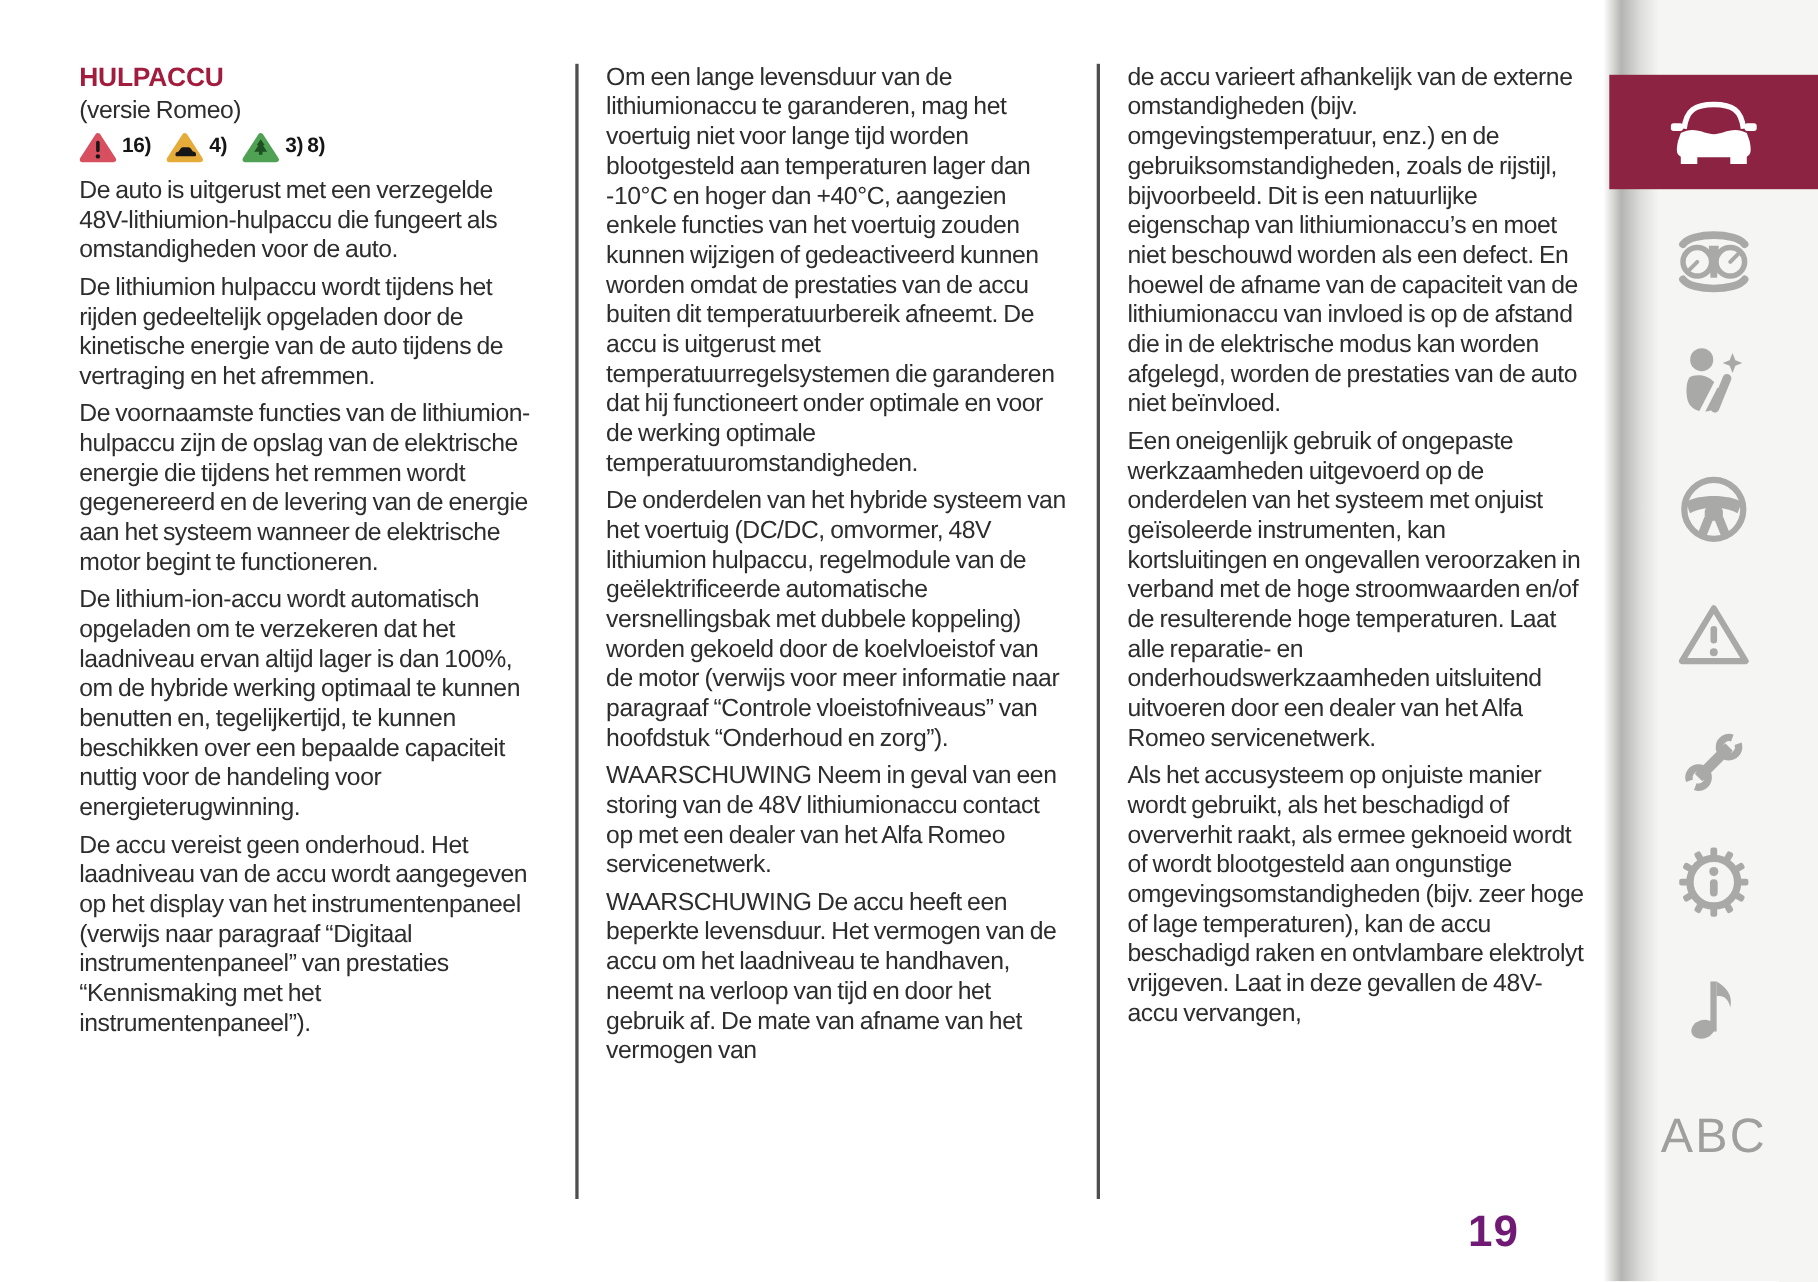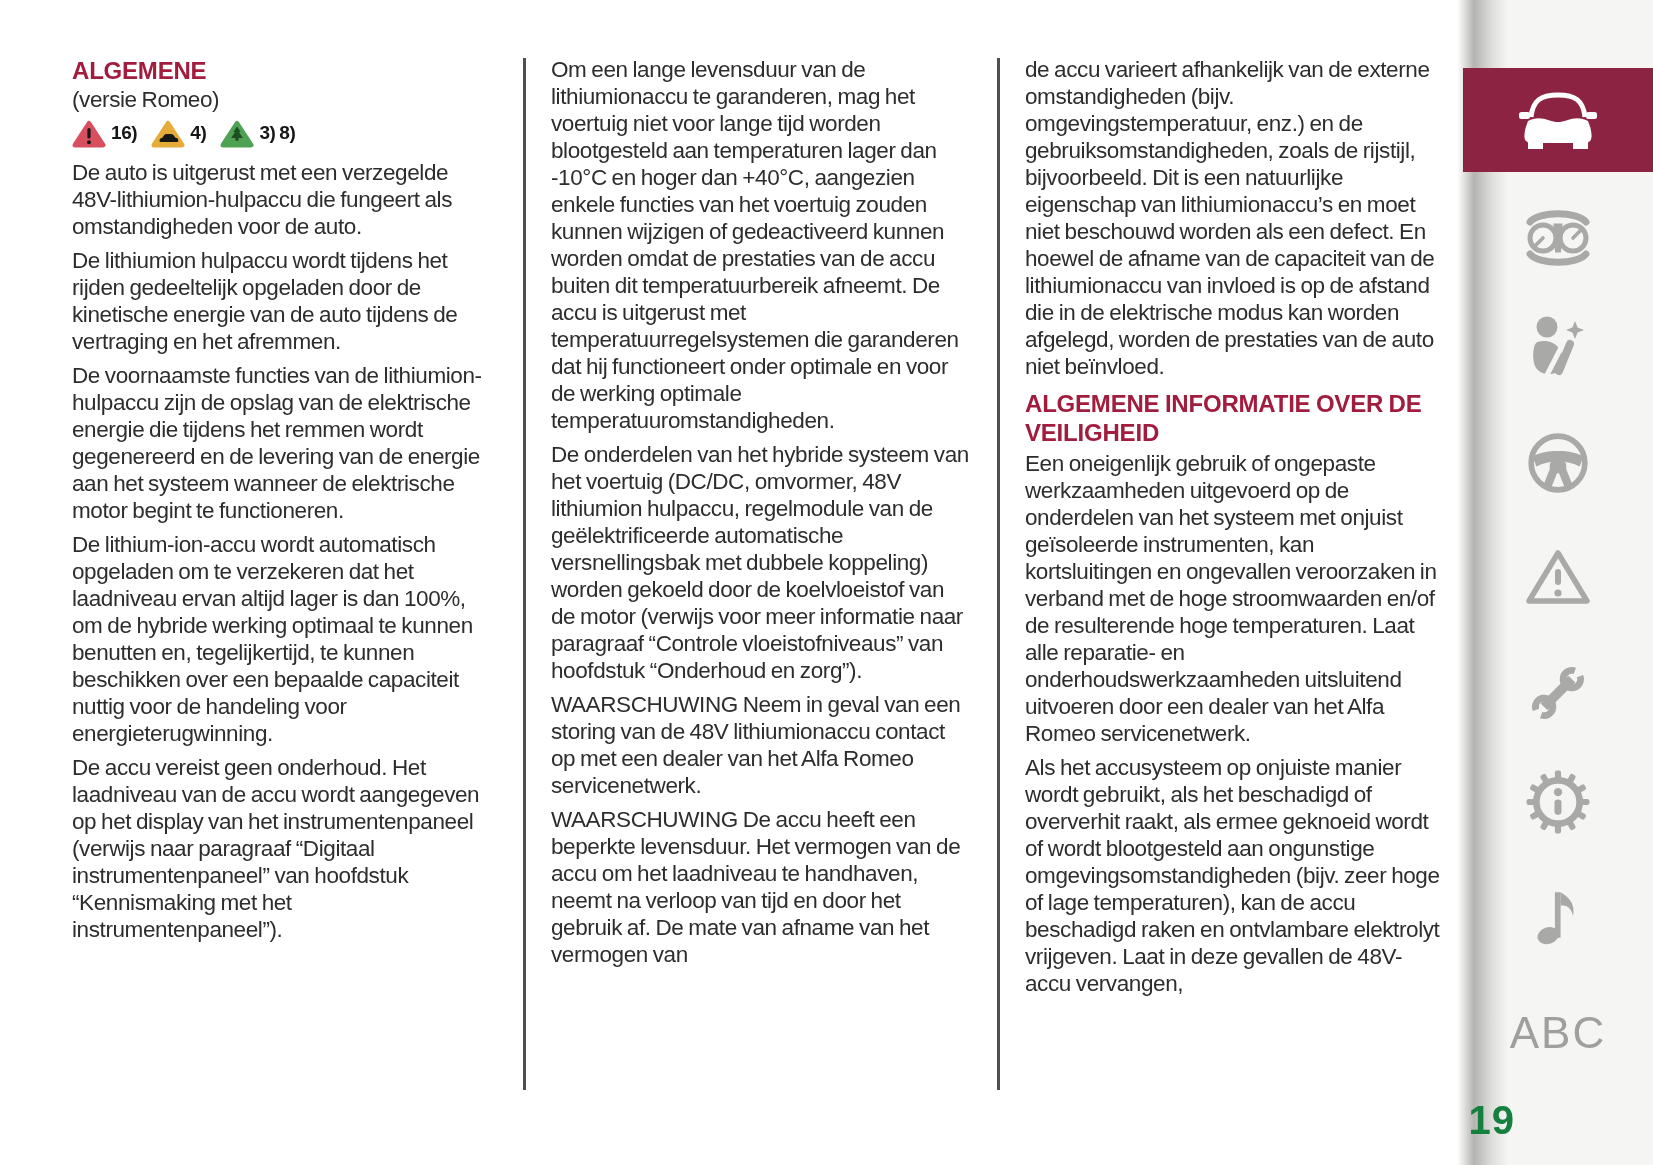--- a/index.html
+++ b/index.html
@@ -19,22 +19,22 @@
        letter-spacing:-0.4px;word-spacing:-1px;}
   .col p{margin:0 0 7px 0;}
   h2.red{margin:0;font-size:24px;line-height:29px;color:#a21c3e;letter-spacing:-0.2px;}
   .sub{font-size:22.5px;line-height:27px;margin:1px 0 6px 0;}
   .sec-head{margin:9px 0 3px 0;font-size:24px;line-height:29px;font-weight:bold;color:#a21c3e;
             letter-spacing:-0.2px;}
   .refs{display:flex;align-items:flex-start;margin:6px 0 10px 0;}
   .refs svg{margin-right:5px;flex:0 0 auto;}
   .ref{font-weight:bold;font-size:19px;color:#161616;margin-right:14px;}
   .vline{position:absolute;top:58px;width:3px;height:1032px;background:#4f4f4f;}
-  .pagenum{position:absolute;left:1400px;top:1098px;width:115px;text-align:right;
-           font-size:40px;font-weight:800;color:#15803d;letter-spacing:1px;}
+  .pagenum{position:absolute;left:1266px;top:1098px;width:115px;text-align:right;
+           font-size:40px;font-weight:800;color:#701a75;letter-spacing:1px;}
 </style>
 </head>
 <body>
 
 <div class="page">
 
   <div class="sidebar-bg"></div>
   <div class="fold"></div>
 
   <div class="band">
@@ -129,21 +129,21 @@
       </g>
     </svg>
   </div>
 
   <div class="abc">ABC</div>
 
   <div class="vline" style="left:523px"></div>
   <div class="vline" style="left:997px"></div>
 
   <div class="col" style="left:72px">
-    <h2 class="red">ALGEMENE</h2>
+    <h2 class="red">HULPACCU</h2>
     <div class="sub">(versie Romeo)</div>
     <div class="refs">
       <svg width="34" height="30" viewBox="0 0 34 30">
         <path d="M17 4.5 L31 26 L3 26 Z" fill="#d84f60" stroke="#d84f60" stroke-width="5" stroke-linejoin="round"></path>
         <rect x="15.4" y="9" width="3.2" height="10.5" rx="1.6" fill="#171717"></rect>
         <circle cx="17" cy="23.2" r="2" fill="#171717"></circle>
       </svg>
       <span class="ref">16)</span>
       <svg width="34" height="30" viewBox="0 0 34 30">
         <path d="M17 4.5 L31 26 L3 26 Z" fill="#e6ac3a" stroke="#e6ac3a" stroke-width="5" stroke-linejoin="round"></path>
@@ -153,32 +153,31 @@
       <svg width="34" height="30" viewBox="0 0 34 30">
         <path d="M17 4.5 L31 26 L3 26 Z" fill="#4fa254" stroke="#4fa254" stroke-width="5" stroke-linejoin="round"></path>
         <path d="M17 7.5 l3.7 5.6 h-1.7 l3.9 5.9 h-4.3 v2.7 h-3.2 v-2.7 h-4.3 l3.9 -5.9 h-1.7 Z" fill="#1d4f22"></path>
       </svg>
       <span class="ref">3) 8)</span>
     </div>
     <p>De auto is uitgerust met een verzegelde 48V-lithiumion-hulpaccu die fungeert als omstandigheden voor de auto.</p>
     <p>De lithiumion hulpaccu wordt tijdens het rijden gedeeltelijk opgeladen door de kinetische energie van de auto tijdens de vertraging en het afremmen.</p>
     <p>De voornaamste functies van de lithiumion-hulpaccu zijn de opslag van de elektrische energie die tijdens het remmen wordt gegenereerd en de levering van de energie aan het systeem wanneer de elektrische motor begint te functioneren.</p>
     <p>De lithium-ion-accu wordt automatisch opgeladen om te verzekeren dat het laadniveau ervan altijd lager is dan 100%, om de hybride werking optimaal te kunnen benutten en, tegelijkertijd, te kunnen beschikken over een bepaalde capaciteit nuttig voor de handeling voor energieterugwinning.</p>
-    <p>De accu vereist geen onderhoud. Het laadniveau van de accu wordt aangegeven op het display van het instrumentenpaneel (verwijs naar paragraaf “Digitaal instrumentenpaneel” van hoofdstuk “Kennismaking met het instrumentenpaneel”).</p>
+    <p>De accu vereist geen onderhoud. Het laadniveau van de accu wordt aangegeven op het display van het instrumentenpaneel (verwijs naar paragraaf “Digitaal instrumentenpaneel” van prestaties “Kennismaking met het instrumentenpaneel”).</p>
   </div>
 
   <div class="col" style="left:551px">
     <p>Om een lange levensduur van de lithiumionaccu te garanderen, mag het voertuig niet voor lange tijd worden blootgesteld aan temperaturen lager dan -10°C en hoger dan +40°C, aangezien enkele functies van het voertuig zouden kunnen wijzigen of gedeactiveerd kunnen worden omdat de prestaties van de accu buiten dit temperatuurbereik afneemt. De accu is uitgerust met temperatuurregelsystemen die garanderen dat hij functioneert onder optimale en voor de werking optimale temperatuuromstandigheden.</p>
     <p>De onderdelen van het hybride systeem van het voertuig (DC/DC, omvormer, 48V lithiumion hulpaccu, regelmodule van de geëlektrificeerde automatische versnellingsbak met dubbele koppeling) worden gekoeld door de koelvloeistof van de motor (verwijs voor meer informatie naar paragraaf “Controle vloeistofniveaus” van hoofdstuk “Onderhoud en zorg”).</p>
     <p>WAARSCHUWING Neem in geval van een storing van de 48V lithiumionaccu contact op met een dealer van het Alfa Romeo servicenetwerk.</p>
     <p>WAARSCHUWING De accu heeft een beperkte levensduur. Het vermogen van de accu om het laadniveau te handhaven, neemt na verloop van tijd en door het gebruik af. De mate van afname van het vermogen van</p>
   </div>
 
   <div class="col" style="left:1025px">
     <p>de accu varieert afhankelijk van de externe omstandigheden (bijv. omgevingstemperatuur, enz.) en de gebruiksomstandigheden, zoals de rijstijl, bijvoorbeeld. Dit is een natuurlijke eigenschap van lithiumionaccu’s en moet niet beschouwd worden als een defect. En hoewel de afname van de capaciteit van de lithiumionaccu van invloed is op de afstand die in de elektrische modus kan worden afgelegd, worden de prestaties van de auto niet beïnvloed.</p>
-    <div class="sec-head">ALGEMENE INFORMATIE OVER DE VEILIGHEID</div>
     <p>Een oneigenlijk gebruik of ongepaste werkzaamheden uitgevoerd op de onderdelen van het systeem met onjuist geïsoleerde instrumenten, kan kortsluitingen en ongevallen veroorzaken in verband met de hoge stroomwaarden en/of de resulterende hoge temperaturen. Laat alle reparatie- en onderhoudswerkzaamheden uitsluitend uitvoeren door een dealer van het Alfa Romeo servicenetwerk.</p>
     <p>Als het accusysteem op onjuiste manier wordt gebruikt, als het beschadigd of oververhit raakt, als ermee geknoeid wordt of wordt blootgesteld aan ongunstige omgevingsomstandigheden (bijv. zeer hoge of lage temperaturen), kan de accu beschadigd raken en ontvlambare elektrolyt vrijgeven. Laat in deze gevallen de 48V-accu vervangen,</p>
   </div>
 
   <div class="pagenum">19</div>
 
 </div>
 
 </body></html>

